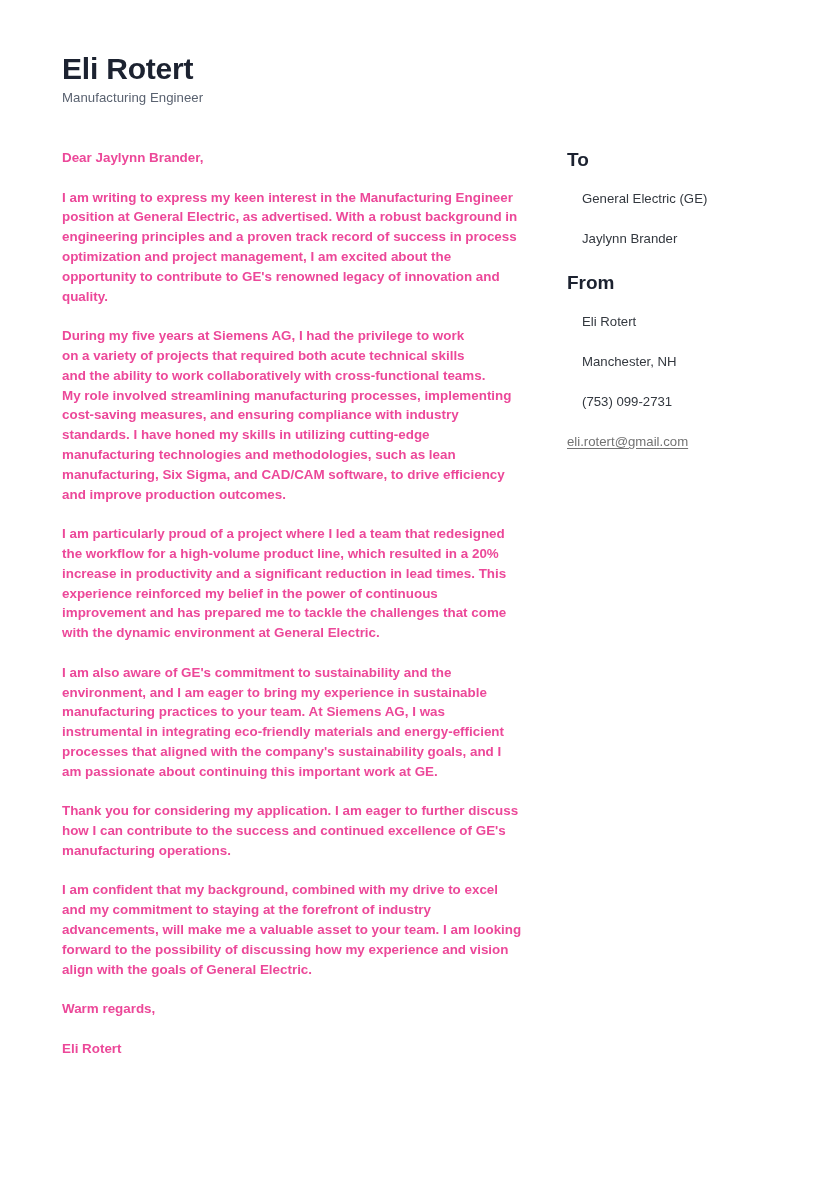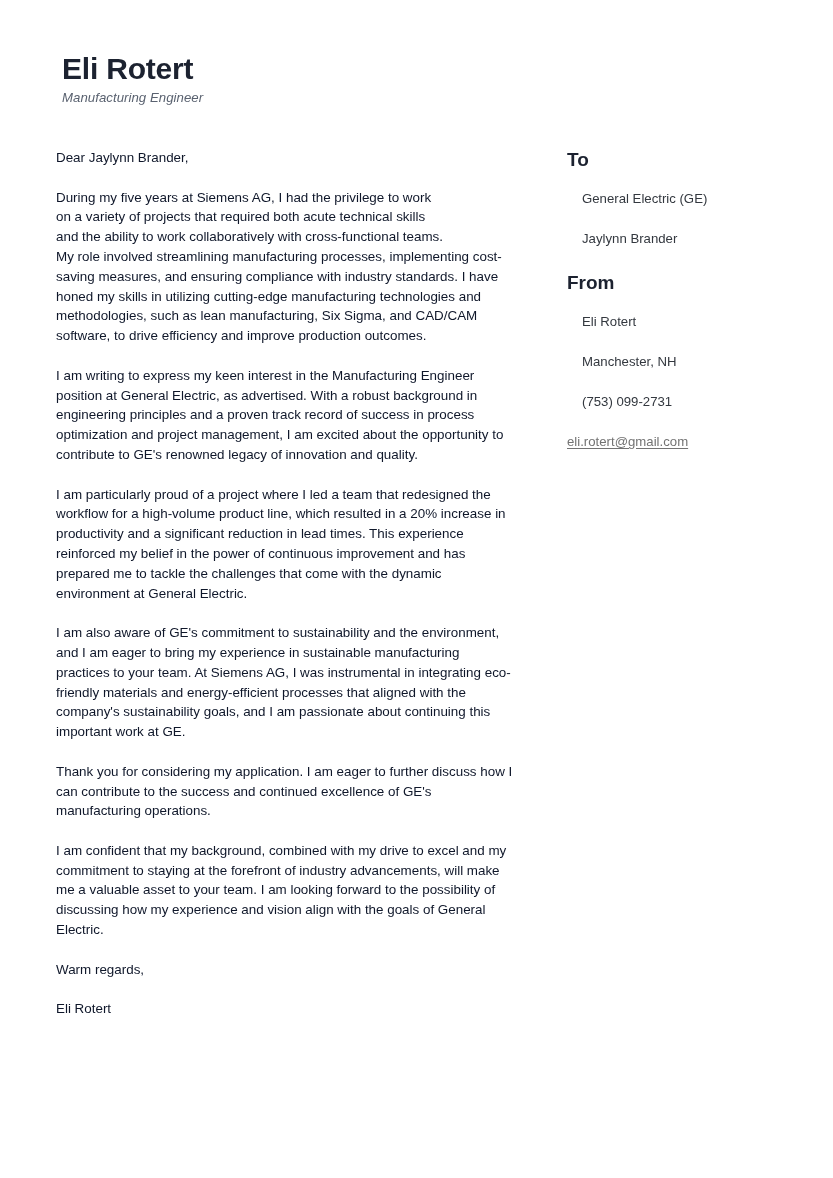--- a/index.html
+++ b/index.html
@@ -37,32 +37,32 @@
     color: #1c2230;
     letter-spacing: -0.2px;
     margin: 0;
   }
   .applicant-role {
     font-size: 13.2px;
     line-height: 17px;
     color: #5a6270;
     margin: 3px 0 0 0;
     letter-spacing: 0.05px;
-    font-style: italic;
   }
 
   
   .letter-body {
     position: absolute;
-    left: 56px;
+    left: 62px;
     top: 148px;
     width: 460px;
     font-size: 13.4px;
     line-height: 19.8px;
-    color: #0f172a;
+    color: #ec4899;
+    font-weight: bold;
   }
   .letter-body p {
     margin: 0 0 19.8px 0;
     white-space: pre-line;
   }
   .letter-body p:last-child {
     margin-bottom: 0;
   }
   .salutation {
     margin-bottom: 19.8px;
@@ -109,25 +109,25 @@
 
 <div class="page">
 
   <div class="header">
     <div class="applicant-name">Eli Rotert</div>
     <div class="applicant-role">Manufacturing Engineer</div>
   </div>
 
   <div class="letter-body">
     <p class="salutation">Dear Jaylynn Brander,</p>
+    <p>I am writing to express my keen interest in the Manufacturing Engineer position at General Electric, as advertised. With a robust background in engineering principles and a proven track record of success in process optimization and project management, I am excited about the opportunity to contribute to GE's renowned legacy of innovation and quality.</p>
     <p>During my five years at Siemens AG, I had the privilege to work
 on a variety of projects that required both acute technical skills
 and the ability to work collaboratively with cross-functional teams.
 My role involved streamlining manufacturing processes, implementing cost-saving measures, and ensuring compliance with industry standards. I have honed my skills in utilizing cutting-edge manufacturing technologies and methodologies, such as lean manufacturing, Six Sigma, and CAD/CAM software, to drive efficiency and improve production outcomes.</p>
-    <p>I am writing to express my keen interest in the Manufacturing Engineer position at General Electric, as advertised. With a robust background in engineering principles and a proven track record of success in process optimization and project management, I am excited about the opportunity to contribute to GE's renowned legacy of innovation and quality.</p>
     <p>I am particularly proud of a project where I led a team that redesigned the workflow for a high-volume product line, which resulted in a 20% increase in productivity and a significant reduction in lead times. This experience reinforced my belief in the power of continuous improvement and has prepared me to tackle the challenges that come with the dynamic environment at General Electric.</p>
     <p>I am also aware of GE's commitment to sustainability and the environment, and I am eager to bring my experience in sustainable manufacturing practices to your team. At Siemens AG, I was instrumental in integrating eco-friendly materials and energy-efficient processes that aligned with the company's sustainability goals, and I am passionate about continuing this important work at GE.</p>
     <p>Thank you for considering my application. I am eager to further discuss how I can contribute to the success and continued excellence of GE's manufacturing operations.</p>
     <p>I am confident that my background, combined with my drive to excel and my commitment to staying at the forefront of industry advancements, will make me a valuable asset to your team. I am looking forward to the possibility of discussing how my experience and vision align with the goals of General Electric.</p>
     <p>Warm regards,</p>
     <p>Eli Rotert</p>
   </div>
 
   <div class="sidebar">
 

